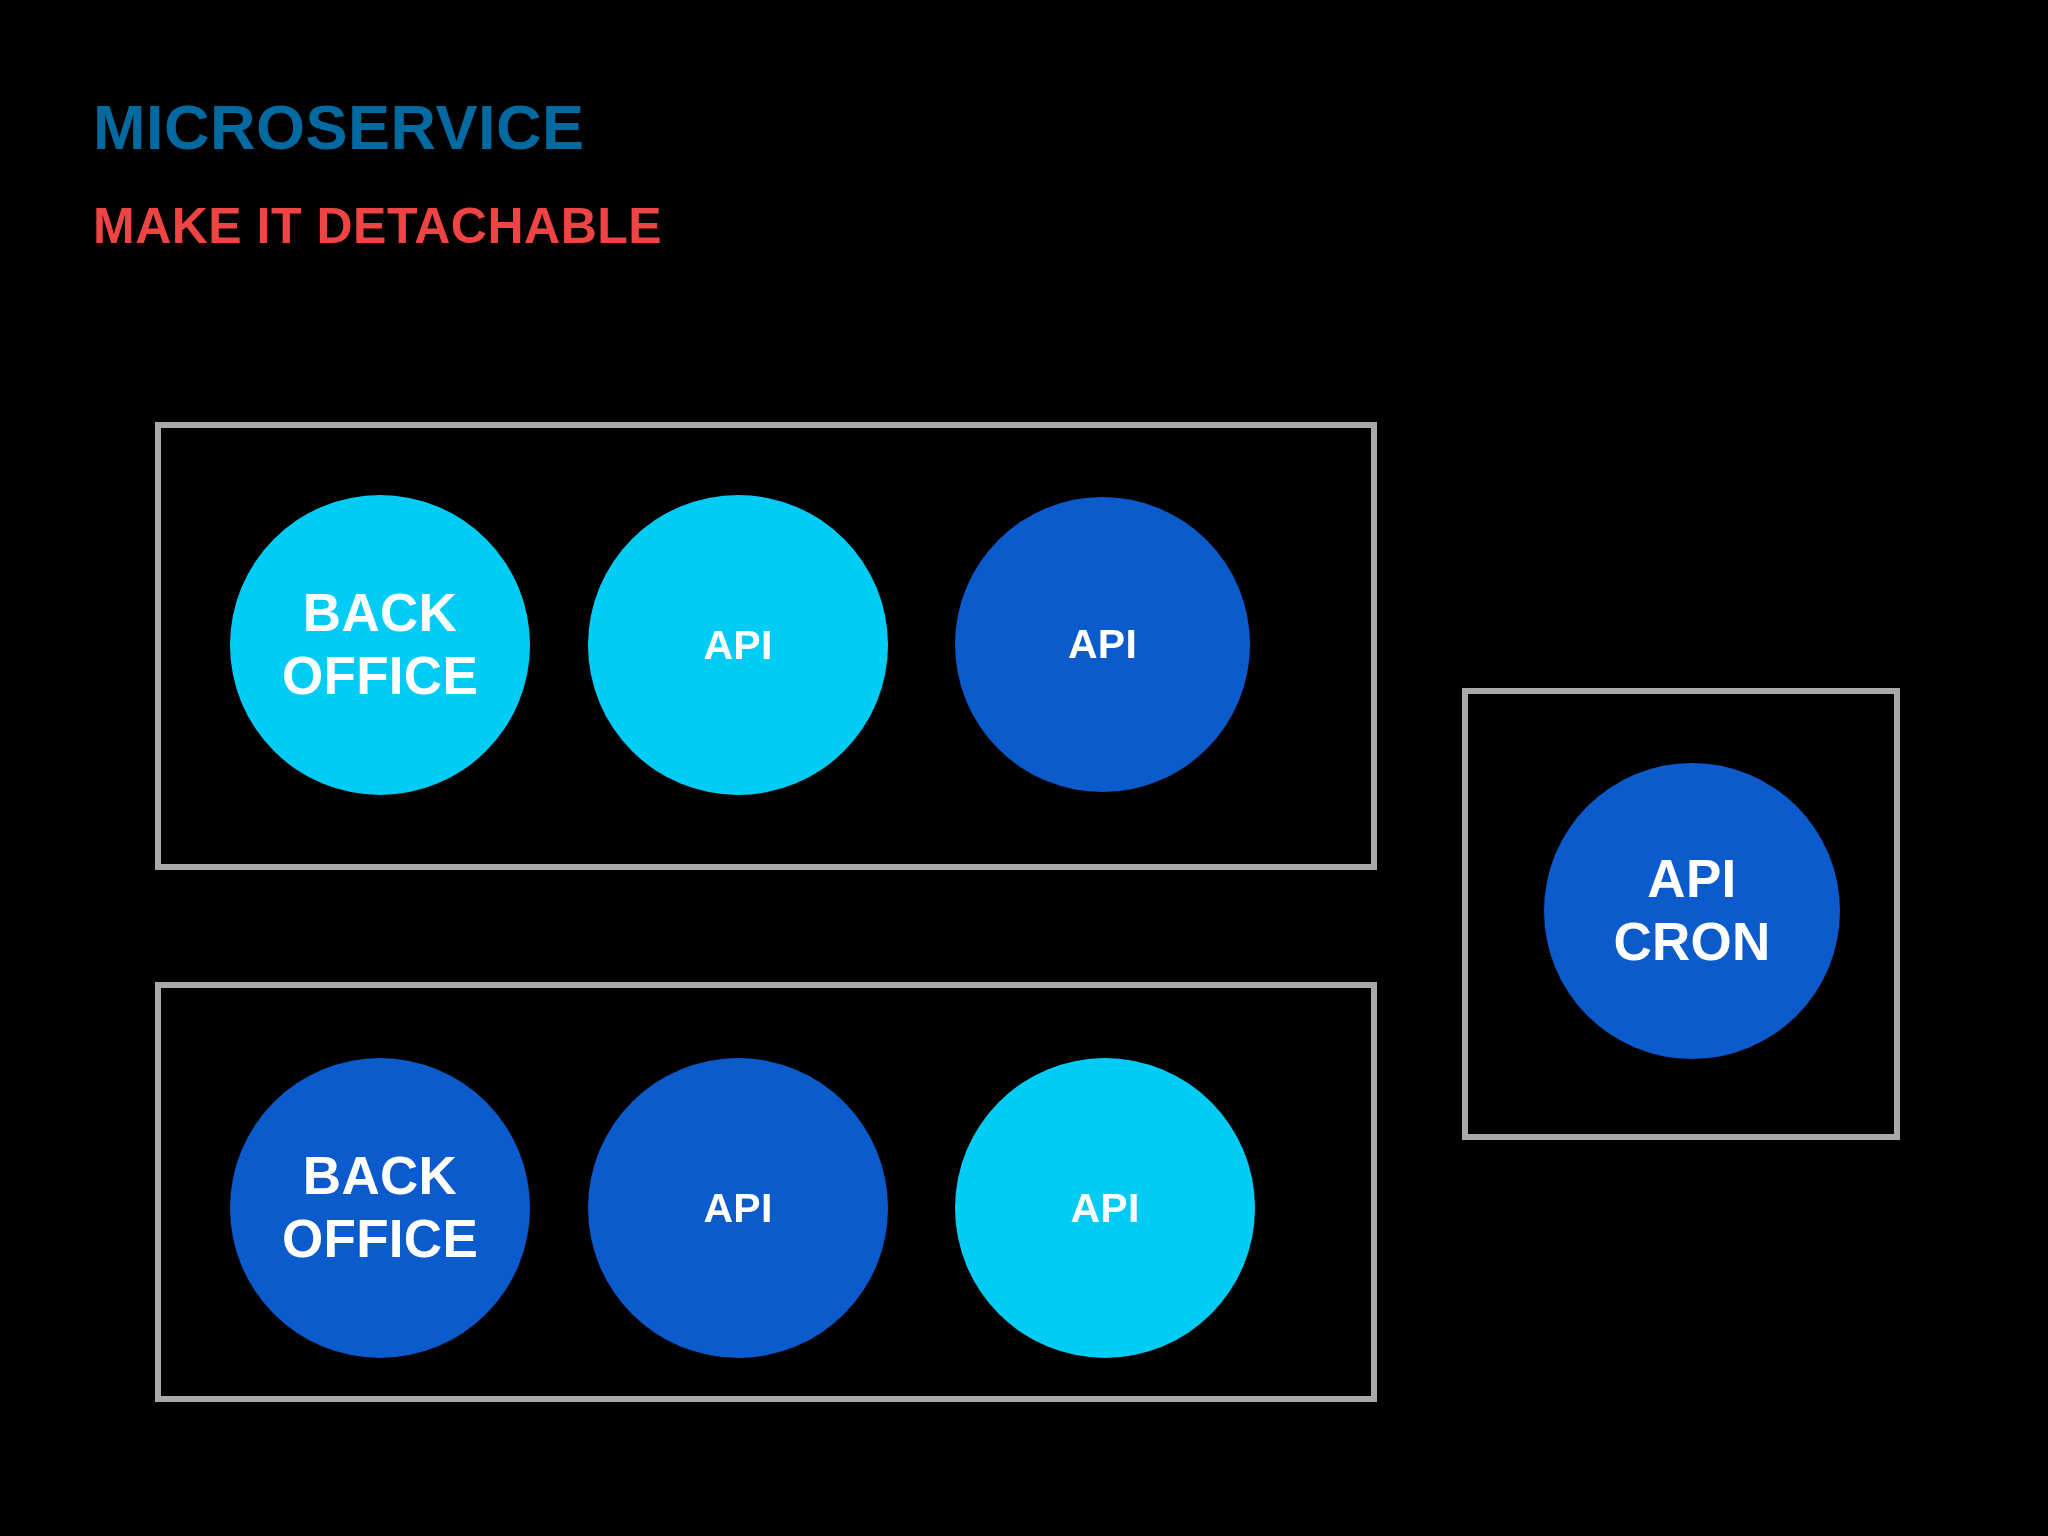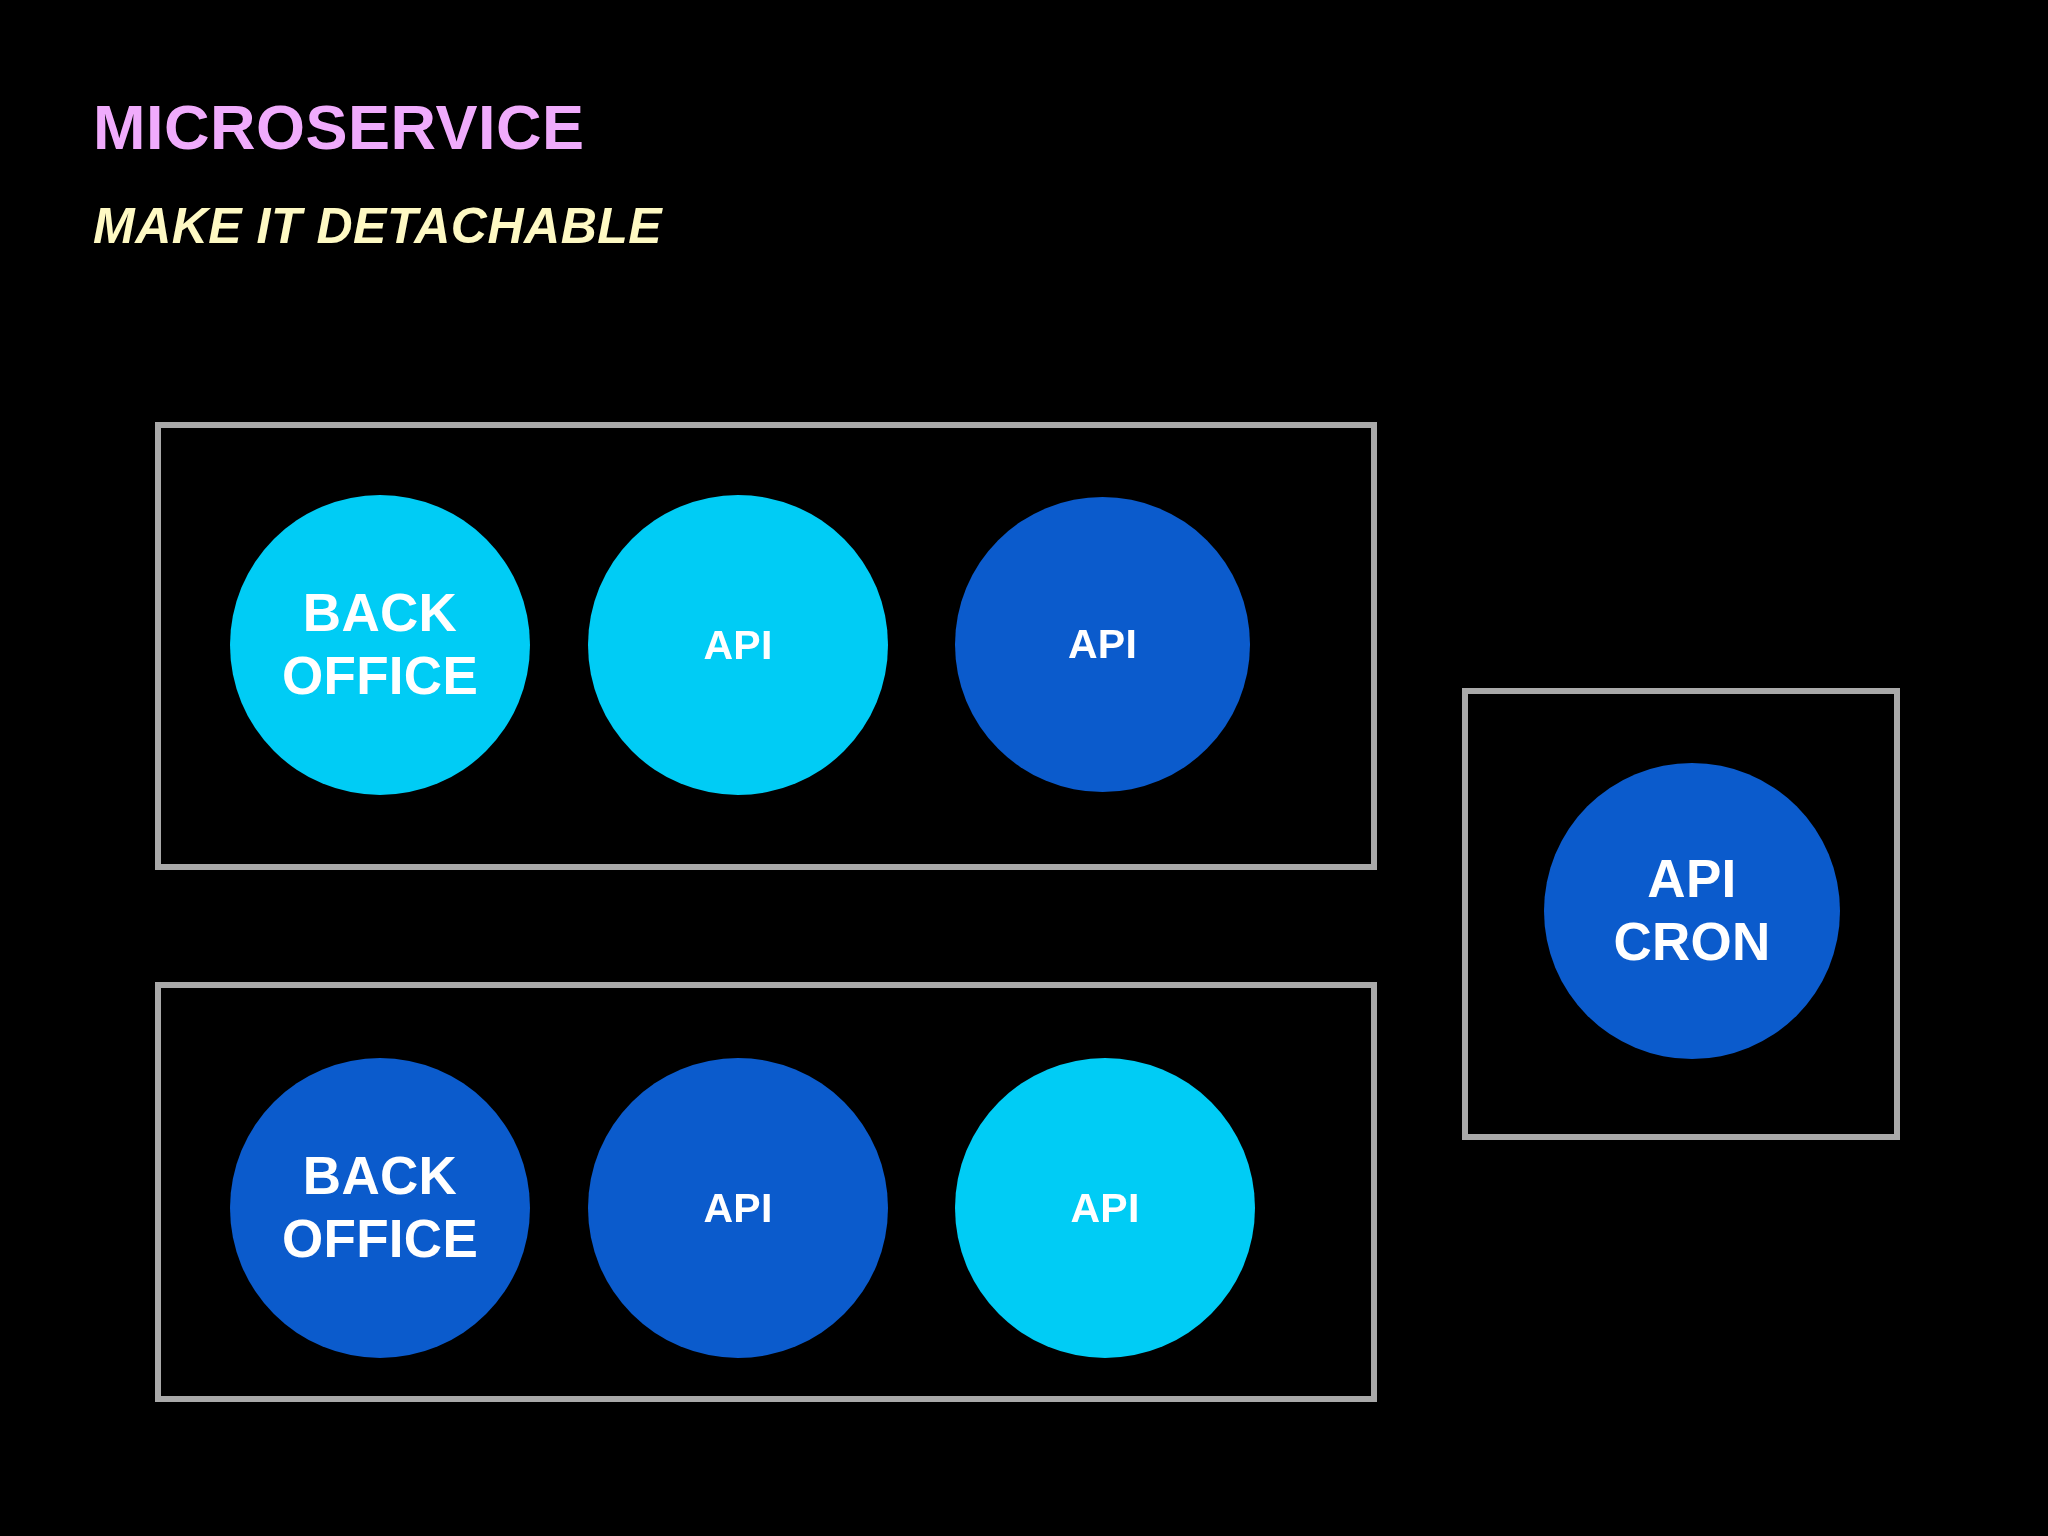--- a/index.html
+++ b/index.html
@@ -111,22 +111,22 @@
 
   
   #node-cron  { left: 1544px; top: 763px;  width: 296px; height: 296px; }
 </style>
 </head>
 <body>
 
 <div id="slide" style="background: rgb(0, 0, 0);">
 
   <div class="title-block">
-    <div class="slide-title" style="color: #f0abfc;">MICROSERVICE</div>
-    <div class="slide-subtitle" style="color: #fef9c3; font-style: italic;">MAKE IT DETACHABLE</div>
+    <div class="slide-title" style="color: #0369a1;">MICROSERVICE</div>
+    <div class="slide-subtitle" style="color: #ef4444;">MAKE IT DETACHABLE</div>
   </div>
 
   <div class="group-box" id="group-row-1" style="border-color: rgb(169, 169, 169);"></div>
 
   <div class="node" id="node-r1-c1" style="background-color: rgb(0, 204, 245);">
     <span class="node-label" style="color: rgb(255, 255, 255);">BACK
 OFFICE</span>
   </div>
 
   <div class="node" id="node-r1-c2" style="background-color: rgb(0, 204, 245);">

